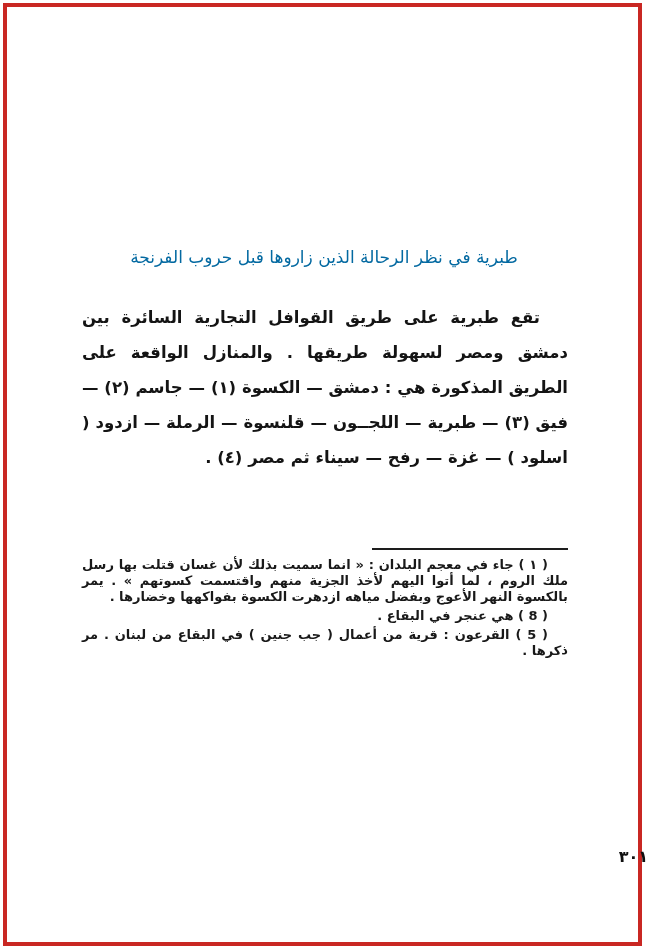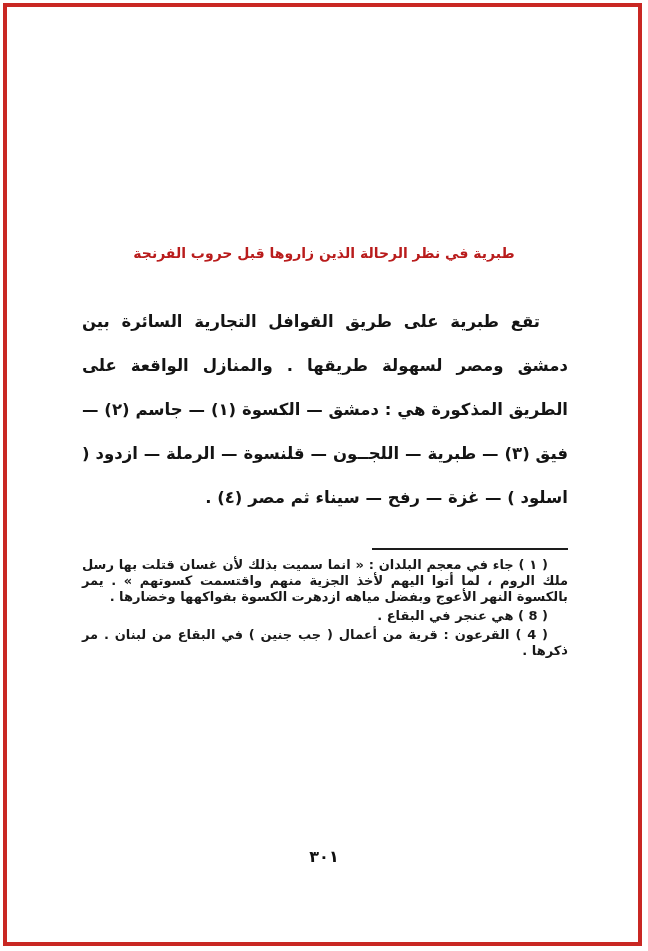--- a/index.html
+++ b/index.html
@@ -19,35 +19,35 @@
   }
   .page-inner {
     position: absolute;
     inset: 0;
     direction: rtl;
   }
   .doc-title {
     position: absolute;
     top: 236px; left: 0; right: 0;
     text-align: center;
-    font-size: 14px;
-    font-weight: bold;
+    font-size: 17px;
+    font-weight: normal;
     letter-spacing: 0;
-    color: #b91c1c;
+    color: #0369a1;
   }
   .body-block {
     position: absolute;
     top: 300px;
     right: 80px; left: 82px;
   }
   .body-par {
     margin: 0 0 9px 0;
     font-size: 16.5px;
     font-weight: bold;
-    line-height: 44px;
+    line-height: 35px;
     text-align: justify;
     text-indent: 28px;
     color: #141414;
   }
   .fn-separator {
     position: absolute;
     top: 548px;
     right: 80px;
     width: 196px;
     height: 2px;
@@ -63,21 +63,21 @@
     font-size: 13px;
     font-weight: bold;
     line-height: 16px;
     text-align: justify;
     text-indent: 20px;
     color: #191919;
   }
   .page-number {
     position: absolute;
     top: 847px; left: 0; right: 0;
-    text-align: center;
+    text-align: right;
     font-size: 16px;
     font-weight: bold;
     color: #101010;
   }
 </style>
 </head>
 <body>
 
 <div class="page-frame" style="border-color: rgb(201, 39, 35);"></div>
 
@@ -87,18 +87,18 @@
 
   <div class="body-block">
     <p class="body-par">تقع طبرية على طريق القوافل التجارية السائرة بين دمشق ومصر لسهولة طريقها . والمنازل الواقعة على الطريق المذكورة هي : دمشق — الكسوة (١) — جاسم (٢) — فيق (٣) — طبرية — اللجــون — قلنسوة — الرملة — ازدود ( اسلود ) — غزة — رفح — سيناء ثم مصر (٤) .</p>
   </div>
 
   <div class="fn-separator"></div>
 
   <div class="fn-block">
     <p class="fn-item">( ١ ) جاء في معجم البلدان : « انما سميت بذلك لأن غسان قتلت بها رسل ملك الروم ، لما أتوا اليهم لأخذ الجزية منهم واقتسمت كسوتهم » . يمر بالكسوة النهر الأعوج وبفضل مياهه ازدهرت الكسوة بفواكهها وخضارها .</p>
     <p class="fn-item">( 8 ) هي عنجر في البقاع .</p>
-    <p class="fn-item">( 4 ) القرعون : قرية من أعمال ( جب جنين ) في البقاع من لبنان . مر ذكرها .</p>
+    <p class="fn-item">( 5 ) القرعون : قرية من أعمال ( جب جنين ) في البقاع من لبنان . مر ذكرها .</p>
   </div>
 
   <div class="page-number">٣٠١</div>
 
 </div>
 
 </body></html>

